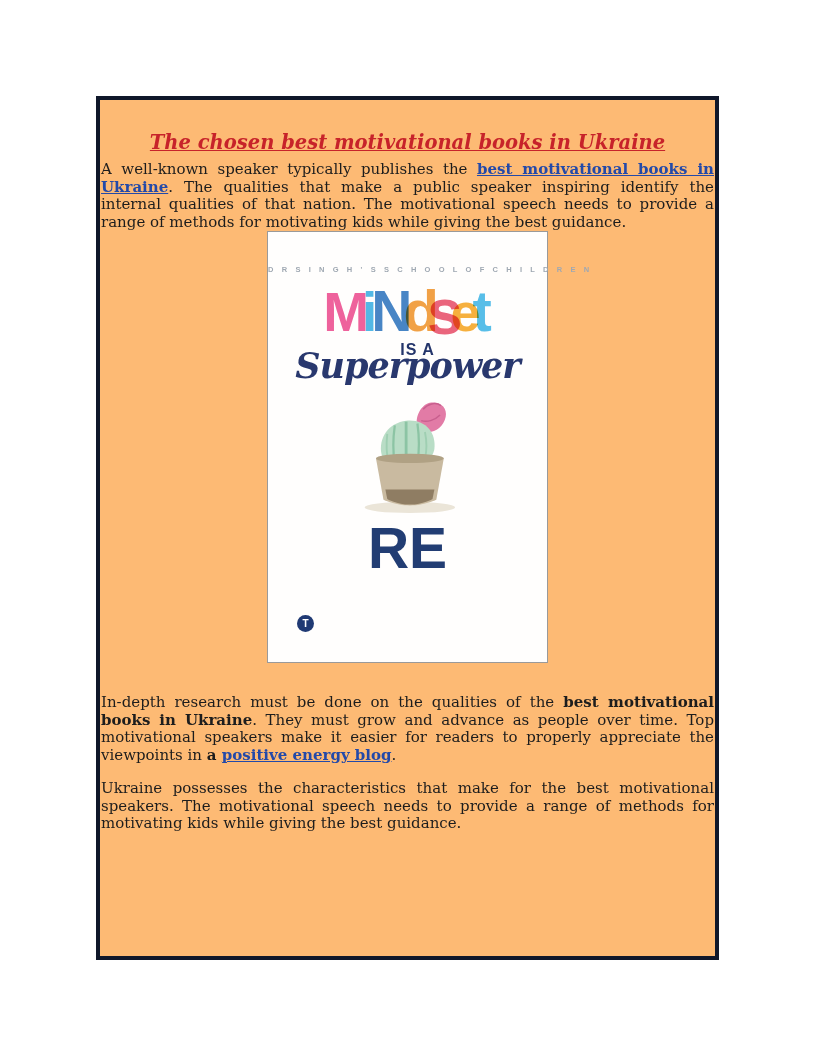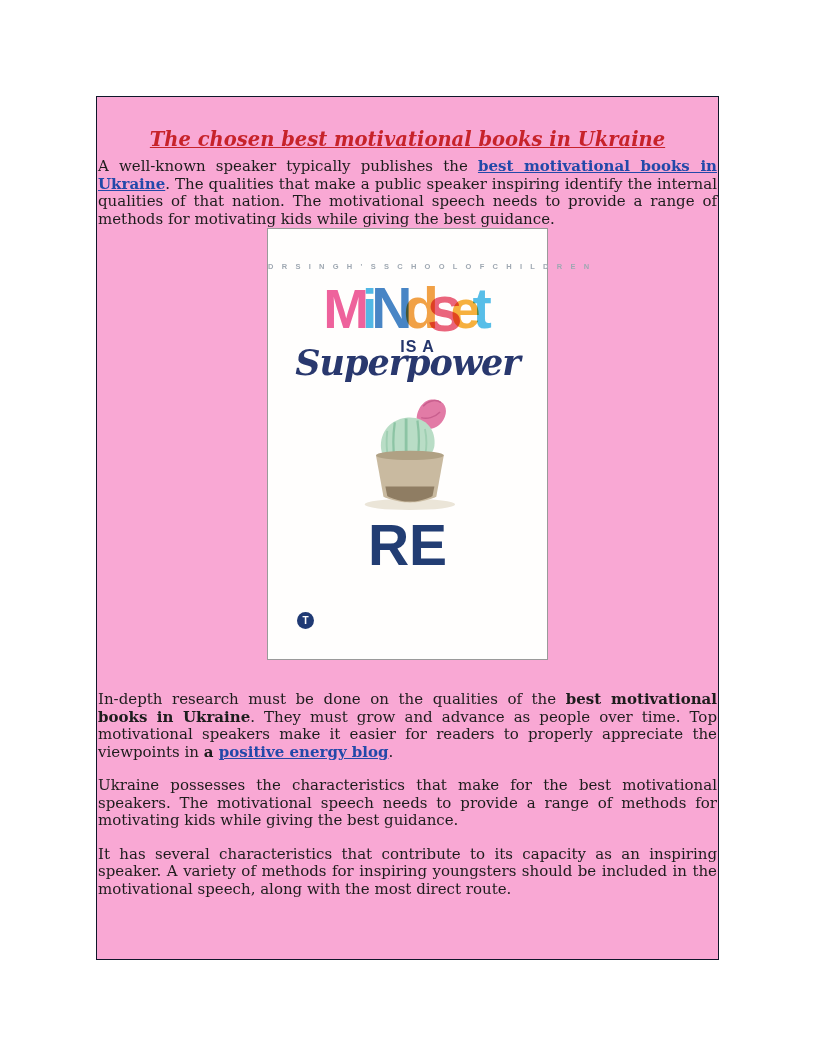--- a/index.html
+++ b/index.html
@@ -1,19 +1,19 @@
 <!DOCTYPE html>
 <html><head>
 <meta charset="utf-8">
 <style>
   * { margin:0; padding:0; box-sizing:border-box; }
   html,body { width:816px; height:1056px; background:#ffffff; font-family:"DejaVu Serif", serif; }
   .page-box {
     position:absolute; left:96px; top:96px; width:623px; height:864px;
-    border:1px solid #0f172a; background:#f9a8d4; overflow:hidden;
+    border:4px solid #0f172a; background:#fdba74; overflow:hidden;
   }
   .doc-title {
     margin:31px 2px 0; text-align:center;
     font-family:"DejaVu Serif", serif; font-weight:bold; font-style:italic;
     font-size:19.5px; line-height:24px; color:#c7232a;
     text-decoration:underline;
   }
   .para {
     margin:6px 1px 0; text-align:justify;
     font-size:15px; line-height:17.5px; color:#1d1d1d;
@@ -116,16 +116,15 @@
       <span class="big">R</span>
       <span class="big">E</span>
     </div>
 
     <div class="pub-logo">T</div>
   </div>
 
   <div>
       <p class="para first-after-image"><span>In-depth research must be done on the qualities of the </span><span class="bold">best motivational books in Ukraine</span><span>. They must grow and advance as people over time. Top motivational speakers make it easier for readers to properly appreciate the viewpoints in </span><span class="bold">a </span><a class="link" href="#">positive energy blog</a><span>.</span></p>
       <p class="para gap"><span>Ukraine possesses the characteristics that make for the best motivational speakers. The motivational speech needs to provide a range of methods for motivating kids while giving the best guidance.</span></p>
-      <p class="para gap"><span>It has several characteristics that contribute to its capacity as an inspiring speaker. A variety of methods for inspiring youngsters should be included in the motivational speech, along with the most direct route.</span></p>
     </div>
 
 </div>
 
 </body></html>

